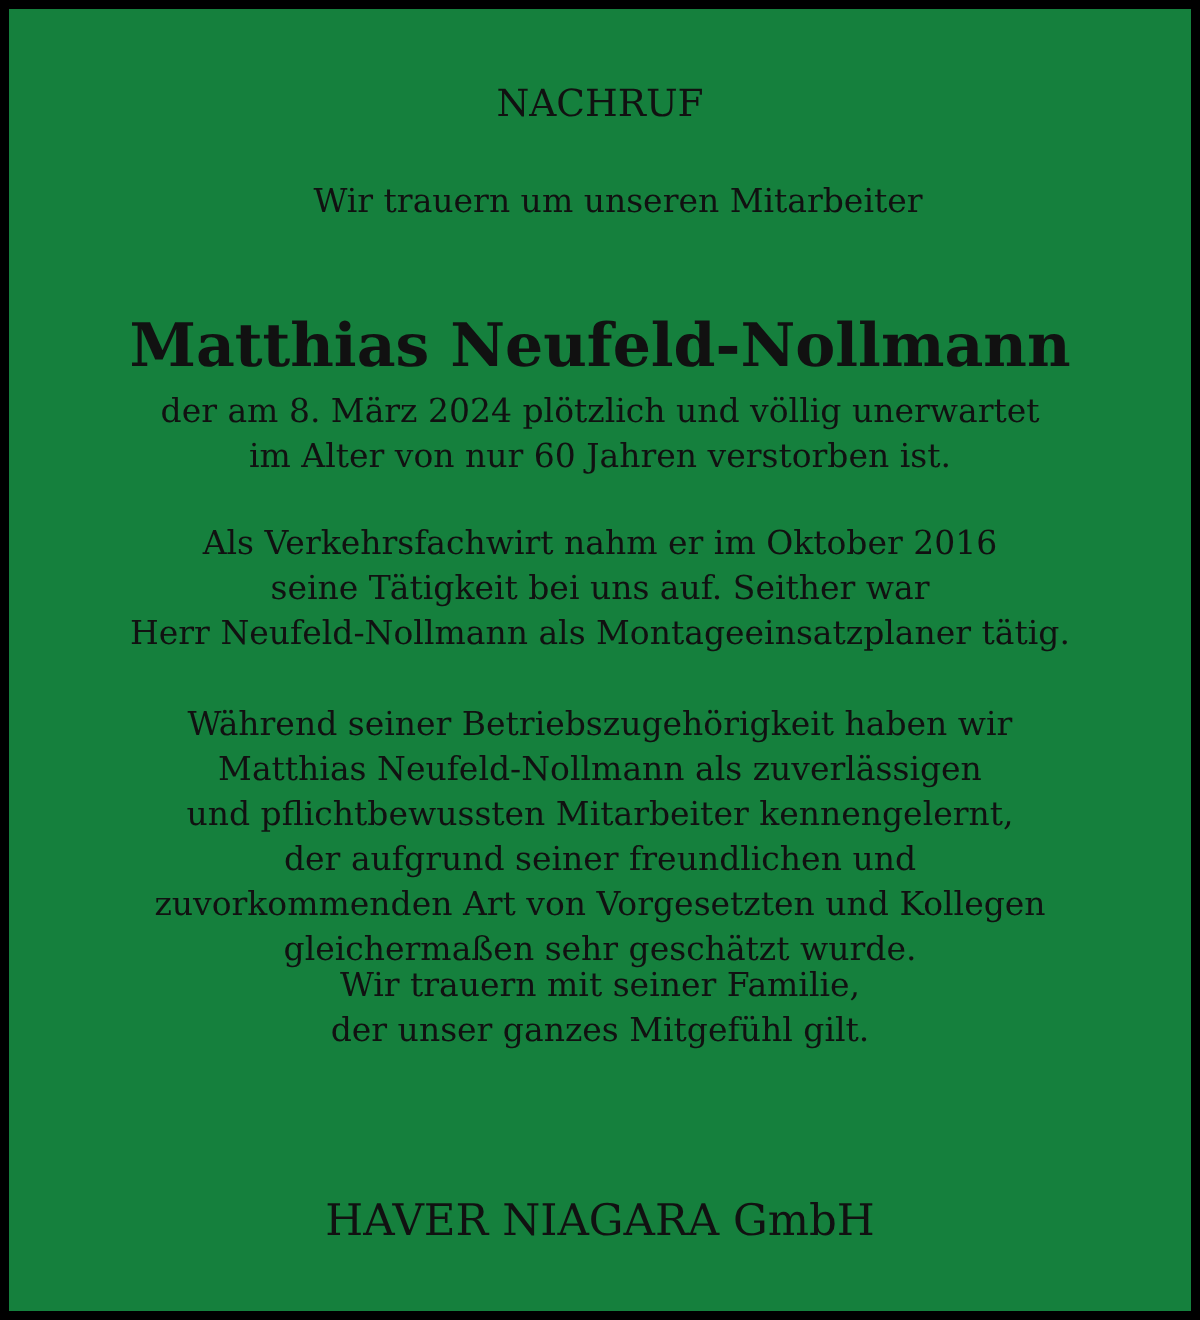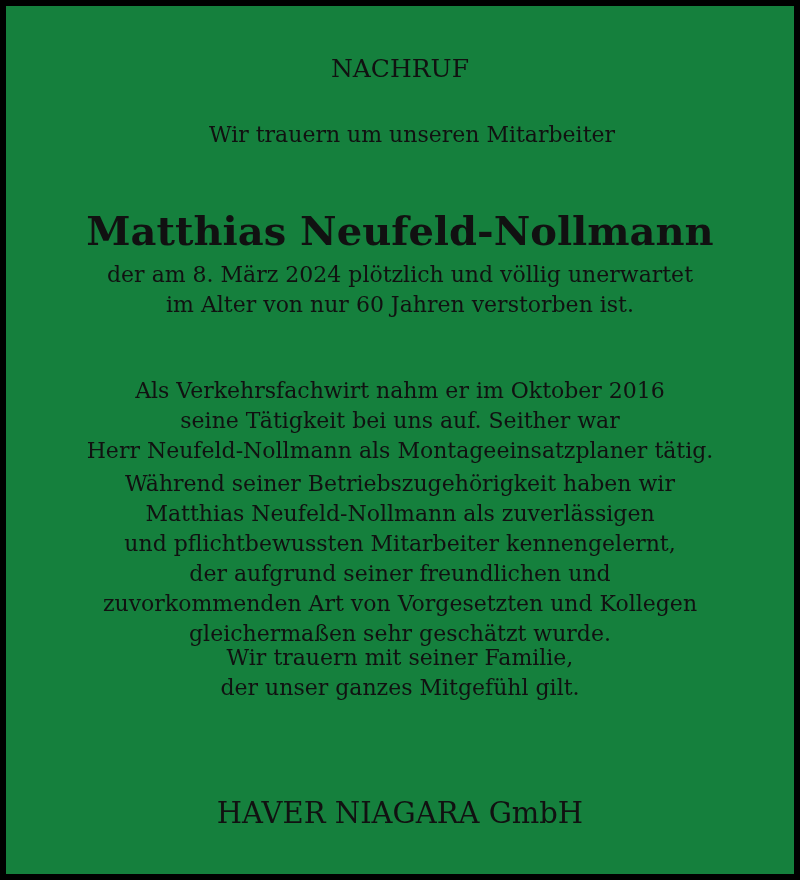--- a/index.html
+++ b/index.html
@@ -14,21 +14,21 @@
       font-family: "DejaVu Serif", "Liberation Serif", serif;
       text-align: center;
     }
     .line { position: absolute; left: 0; right: 0; white-space: nowrap; }
     .heading { top: 48px; font-size: 25px; letter-spacing: 0; }
     .intro { top: 116px; font-size: 22px; padding-left: 24px; }
     .name { top: 178px; font-size: 40px; font-weight: bold; letter-spacing: 0; margin-top: 23px; }
     .para { position: absolute; left: 0; right: 0; font-size: 22px; line-height: 30px; }
     .para div { white-space: nowrap; }
     .p1 { top: 254px; }
-    .p2 { top: 342px; margin-top: 28px; }
+    .p2 { top: 342px; }
     .p3 { top: 463px; }
     .p4 { top: 637px; }
     .company { top: 790px; font-size: 29px; font-weight: normal; }
   </style>
 </head>
 <body>
 
 <div class="frame">
   <div class="line heading">NACHRUF</div>
   <div class="line intro">Wir trauern um unseren Mitarbeiter</div>

